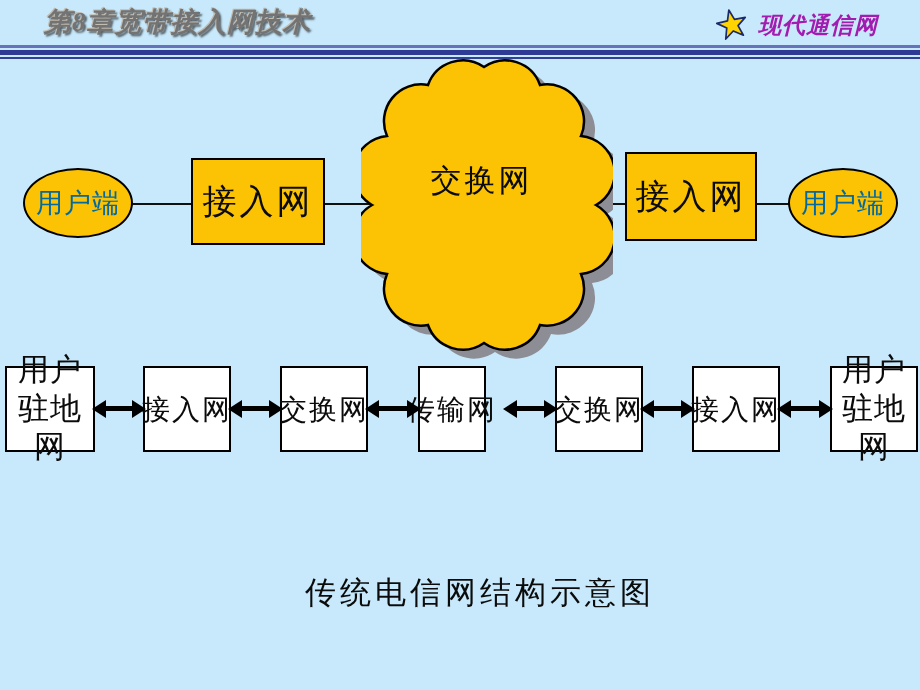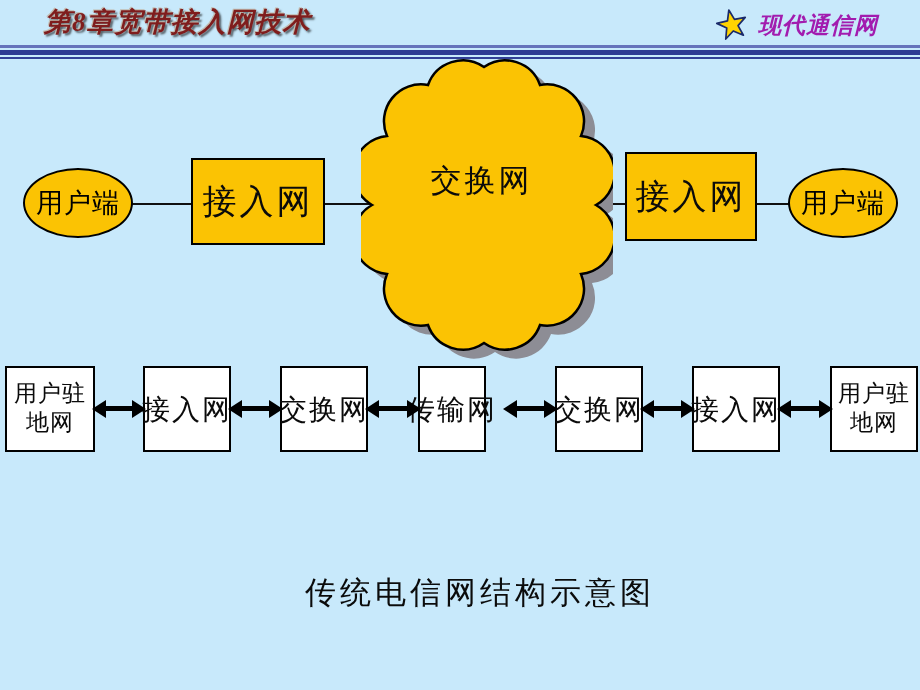--- a/index.html
+++ b/index.html
@@ -10,21 +10,21 @@
     position: relative;
     font-family: "Liberation Serif", "DejaVu Serif", serif;
   }
   .slide { position: absolute; inset: 0; }
 
   
   .slide-title {
     position: absolute; left: 44px; top: 4px;
     font-size: 27px; font-weight: bold; font-style: italic;
     letter-spacing: 1px;
-    color: #7f1d1d;
+    color: #737373;
     text-shadow: -1px -1px 0 #c2bcb1, 2px 2px 2px rgba(10,10,10,0.6);
     white-space: nowrap;
   }
   .brand {
     position: absolute; right: 42px; top: 8px;
     display: flex; align-items: center; gap: 8px;
   }
   .brand-text {
     font-size: 23px; font-style: italic; font-weight: bold;
     color: #a21caf; letter-spacing: 1px; white-space: nowrap;
@@ -42,21 +42,21 @@
   .backbone-line {
     position: absolute; left: 80px; top: 203px; width: 765px; height: 2px;
     background: #101010; z-index: 1;
   }
   .gold-ellipse {
     position: absolute; z-index: 2;
     background: #fbc303; border: 2.5px solid #000; border-radius: 50%;
     display: flex; align-items: center; justify-content: center;
     box-sizing: border-box;
   }
-  .gold-ellipse span { font-size: 27px; color: #000000; letter-spacing: 1px; white-space: nowrap; }
+  .gold-ellipse span { font-size: 27px; color: #0369a1; letter-spacing: 1px; white-space: nowrap; }
   .ellipse-left  { left: 23px;  top: 168px; width: 110px; height: 70px; }
   .ellipse-right { left: 788px; top: 168px; width: 110px; height: 70px; }
 
   .gold-rect {
     position: absolute; z-index: 2;
     background: #fbc303; border: 2px solid #000;
     display: flex; align-items: center; justify-content: center;
     box-sizing: border-box;
   }
   .gold-rect span { font-size: 34px; color: #0b0b0b; letter-spacing: 3px; white-space: nowrap; }
@@ -78,21 +78,21 @@
     position: absolute; top: 366px; height: 86px; z-index: 2;
     background: #ffffff; border: 2.5px solid #000;
     box-sizing: border-box;
     display: flex; align-items: center; justify-content: center;
   }
   .bbox span {
     font-size: 28px; color: #0b0b0b; letter-spacing: 2px;
     line-height: 1.25; text-align: center;
   }
   .bbox.nowrap span { white-space: nowrap; }
-  .bbox.wrap span { word-break: break-all; font-size: 23px; letter-spacing: 1px; width: 88px; }
+  .bbox.wrap span { word-break: break-all; font-size: 31px; letter-spacing: 1px; width: 88px; }
   .bb1 { left: 5px;   width: 90px; }
   .bb2 { left: 143px; width: 88px; }
   .bb3 { left: 280px; width: 88px; }
   .bb4 { left: 418px; width: 68px; }
   .bb5 { left: 555px; width: 88px; }
   .bb6 { left: 692px; width: 88px; }
   .bb7 { left: 830px; width: 88px; }
 
   .darrow { position: absolute; top: 406px; height: 5px; background: #000; z-index: 3; }
   .darrow::before {

